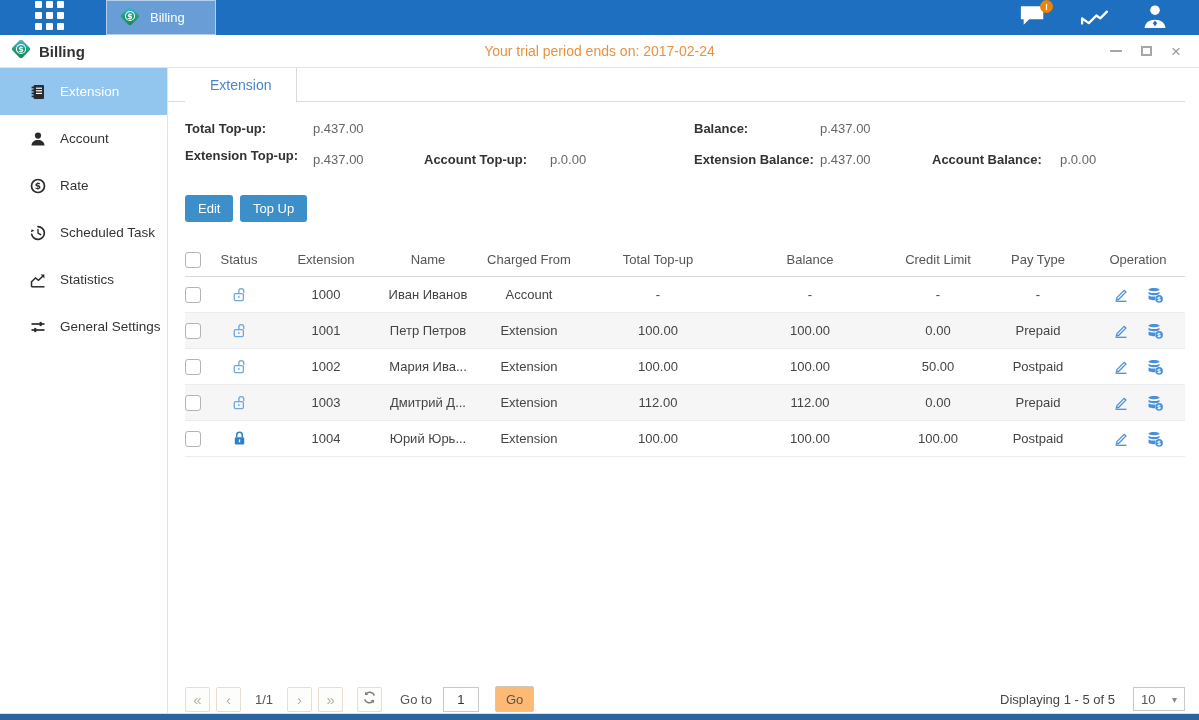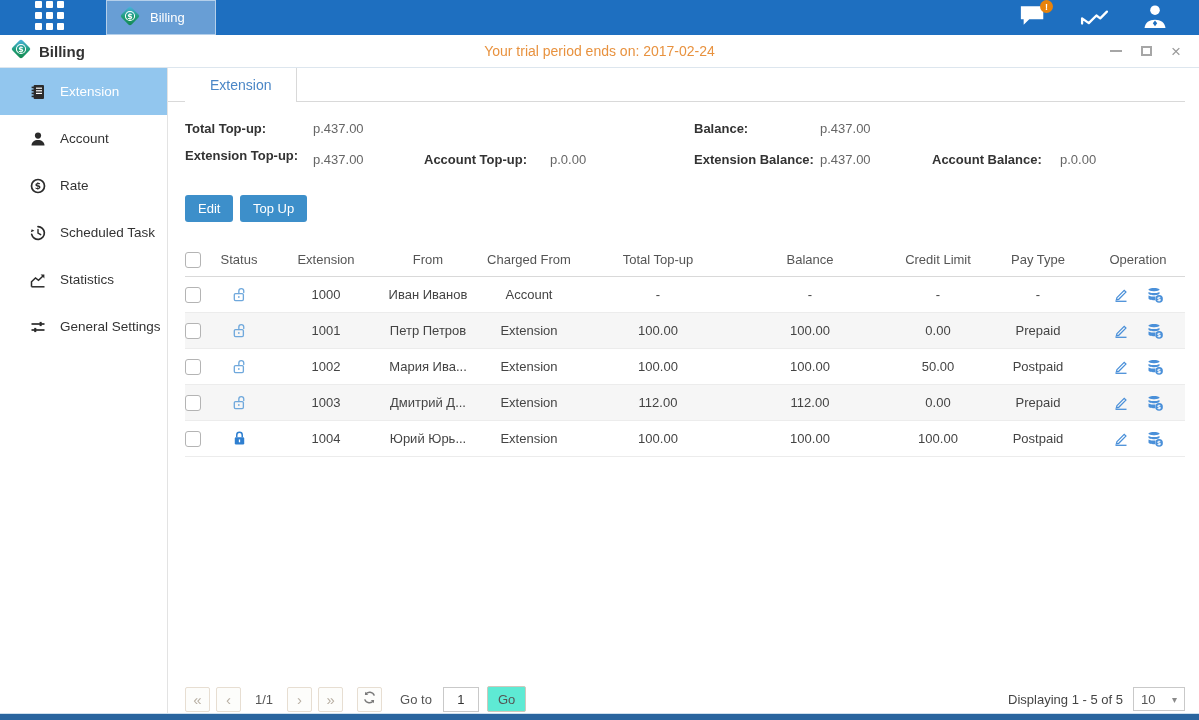--- a/index.html
+++ b/index.html
@@ -77,23 +77,23 @@
 
   
   .pagination{position:absolute;left:17px;right:14px;top:618px;height:26px;display:flex;align-items:center;gap:6px;}
   .pg-btn{width:25px;height:25px;box-sizing:border-box;border:1px solid #e7ded2;border-radius:2px;background:#fdfdfb;
           display:flex;align-items:center;justify-content:center;color:#b9b0a4;font-size:15px;cursor:pointer;}
   .pg-text{color:#555;font-size:13px;margin:0 8px;}
   .refresh{margin-left:8px;}
   .goto-label{margin-left:12px;color:#555;font-size:13px;}
   .goto-input{width:30px;height:21px;border:1px solid #c9c9c9;text-align:center;font-size:13px;color:#333;
               font-family:inherit;margin-left:5px;box-sizing:content-box;}
-  .go-btn{height:24px;border:1px solid #cfc8bd;border-radius:2px;background:#5eead4;color:#555;font-size:13px;
-          display:flex;align-items:center;padding:0 10px;margin-left:2px;cursor:pointer;}
-  .pg-right{margin-left:auto;display:flex;align-items:center;gap:10px;}
+  .go-btn{height:24px;border:1px solid #cfc8bd;border-radius:2px;background:#fdba74;color:#555;font-size:13px;
+          display:flex;align-items:center;padding:0 10px;margin-left:10px;cursor:pointer;}
+  .pg-right{margin-left:auto;display:flex;align-items:center;gap:18px;}
   .displaying{color:#444;font-size:13px;}
   .page-size{width:52px;height:24px;box-sizing:border-box;border:1px solid #c9c9c9;background:#fff;display:flex;
              align-items:center;justify-content:space-between;padding:0 7px;color:#555;font-size:13px;cursor:pointer;}
   .caret{color:#8a8a8a;font-size:10px;}
 
   .bottom-strip{position:absolute;left:0;right:0;bottom:0;height:6px;background:#2a659f;border-top:1px solid #cfe0ee;box-sizing:content-box;}
 </style>
 </head>
 <body>
 
@@ -270,21 +270,21 @@
       <button class="btn" style="left:17px;top:127px">Edit</button>
       <button class="btn" style="left:72px;top:127px">Top Up</button>
 
       <div class="table">
         <div class="thead" id="thead">
             <div class="td c-cb">
               <span class="checkbox"></span>
             </div>
             <div class="th c-status">Status</div>
             <div class="th c-ext">Extension</div>
-            <div class="th c-name">From</div>
+            <div class="th c-name">Name</div>
             <div class="th c-charged">Charged From</div>
             <div class="th c-total">Total Top-up</div>
             <div class="th c-balance">Balance</div>
             <div class="th c-credit">Credit Limit</div>
             <div class="th c-pay">Pay Type</div>
             <div class="th c-op">Operation</div>
           </div>
         <div id="tbody">
             <div class="trow">
               <div class="td c-cb">

